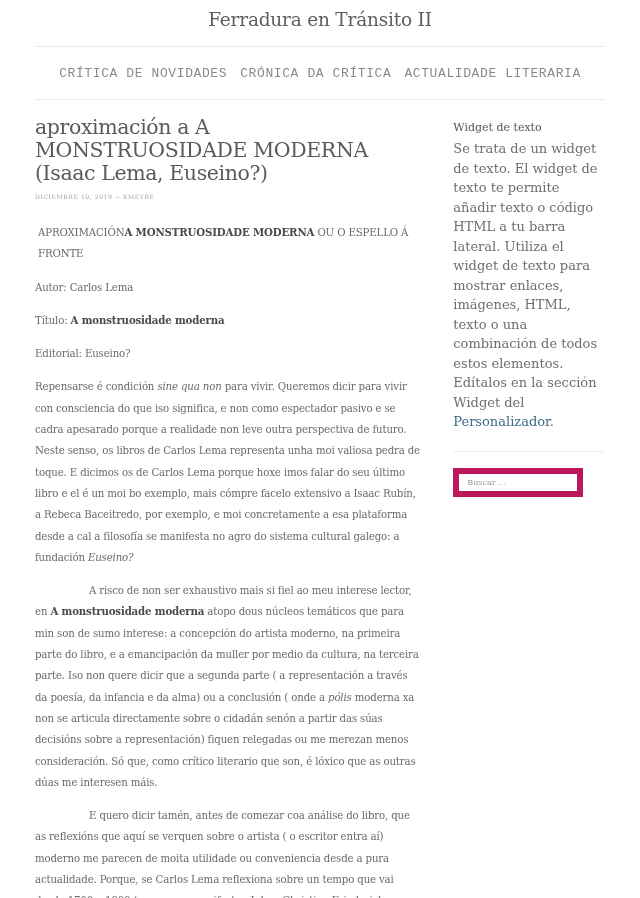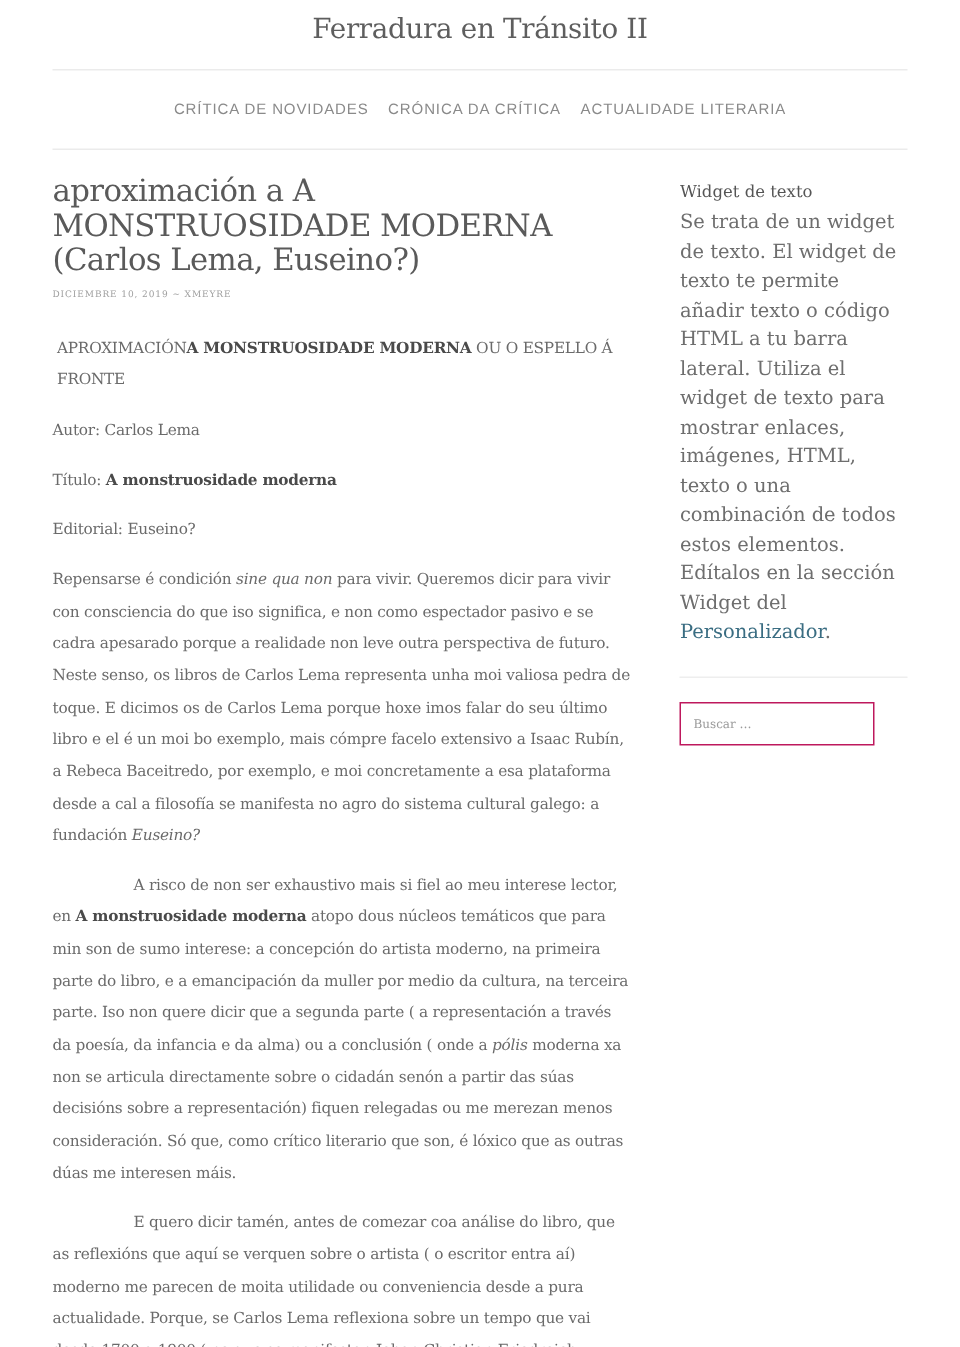--- a/index.html
+++ b/index.html
@@ -2,54 +2,54 @@
 <html><head>
   <meta charset="utf-8">
   <style>
     * { box-sizing: border-box; margin: 0; padding: 0; }
     html, body { width: 640px; height: 898px; overflow: hidden; background: #ffffff; }
     body { font-family: "DejaVu Serif", serif; color: #6b6b6b; }
     .site-header { text-align: center; border-radius: 29px; }
     .site-title { font-family: "DejaVu Serif", serif; font-size: 18.5px; color: #5e5e5e; padding-top: 9px; height: 46px; letter-spacing: -0.2px; }
     .rule { height: 1px; background: #ebebeb; margin: 0 35px; }
     .nav { height: 52px; display: flex; justify-content: center; align-items: center; gap: 13px; }
-    .nav a { font-family: Liberation Sans, sans-serif; font-size: 10px; letter-spacing: 0.6px; color: #8a8a8a; text-decoration: none; text-transform: uppercase; }
+    .nav a { font-family: Liberation Mono, monospace; font-size: 13px; letter-spacing: 0.6px; color: #8a8a8a; text-decoration: none; text-transform: uppercase; }
     .layout { display: flex; padding: 0 35px; }
     .main { width: 387px; }
     .sidebar { margin-left: 32px; width: 152px; padding-top: 21px; }
     h1.entry-title { font-family: "DejaVu Serif", serif; font-weight: normal; font-size: 20.5px; line-height: 23px; color: #5a5a5a; margin-top: 16px; letter-spacing: -0.4px; }
     .meta { margin-top: 8px; font-size: 6px; letter-spacing: 0.6px; color: #a0a0a0; text-transform: uppercase; }
     .entry { font-size: 10.2px; line-height: 21.3px; color: #6a6a6a; letter-spacing: -0.15px; }
     .entry p { margin-bottom: 12px; }
     .entry .lead { margin-top: 22px; padding-left: 3px; }
     .entry b { color: #4a4a4a; }
     .entry .indent { text-indent: 54px; }
     .widget-title { font-size: 11px; color: #555; margin-bottom: 5px; }
     .widget-text { font-size: 13px; line-height: 19.5px; color: #6e6e6e; }
     .widget-text a { color: #3a6d82; text-decoration: none; }
     .side-rule { height: 1px; background: #eeeeee; margin: 19px 0 16px 0; }
-    .search { width: 130px; height: 29px; border: 1px solid #be185d; padding: 0 8px; font-family: "DejaVu Serif", serif; font-size: 8px; color: #999; display: flex; align-items: center; }
+    .search { width: 130px; height: 29px; border: 6px solid #be185d; padding: 0 8px; font-family: "DejaVu Serif", serif; font-size: 8px; color: #999; display: flex; align-items: center; }
   </style>
 </head>
 <body>
 
 <header class="site-header">
   <div class="site-title">Ferradura en Tránsito II</div>
   <div class="rule"></div>
   <nav class="nav">
     <a>Crítica de novidades</a>
     <a>Crónica da crítica</a>
     <a>Actualidade literaria</a>
   </nav>
   <div class="rule"></div>
 </header>
 
 <div class="layout">
   <main class="main">
-    <h1 class="entry-title">aproximación a A MONSTRUOSIDADE MODERNA (Carlos Lema, Euseino?)</h1>
+    <h1 class="entry-title">aproximación a A MONSTRUOSIDADE MODERNA (Isaac Lema, Euseino?)</h1>
     <div class="meta">
       <span>Diciembre 10, 2019</span>
       <span>~</span>
       <span>xmeyre</span>
     </div>
     <div class="entry">
       <p class="lead"><span>APROXIMACIÓN</span><b>A MONSTRUOSIDADE MODERNA</b><span> OU O ESPELLO Á FRONTE</span></p>
       <p>Autor: Carlos Lema</p>
       <p><span>Título: </span><b>A monstruosidade moderna</b></p>
       <p>Editorial: Euseino?</p>

